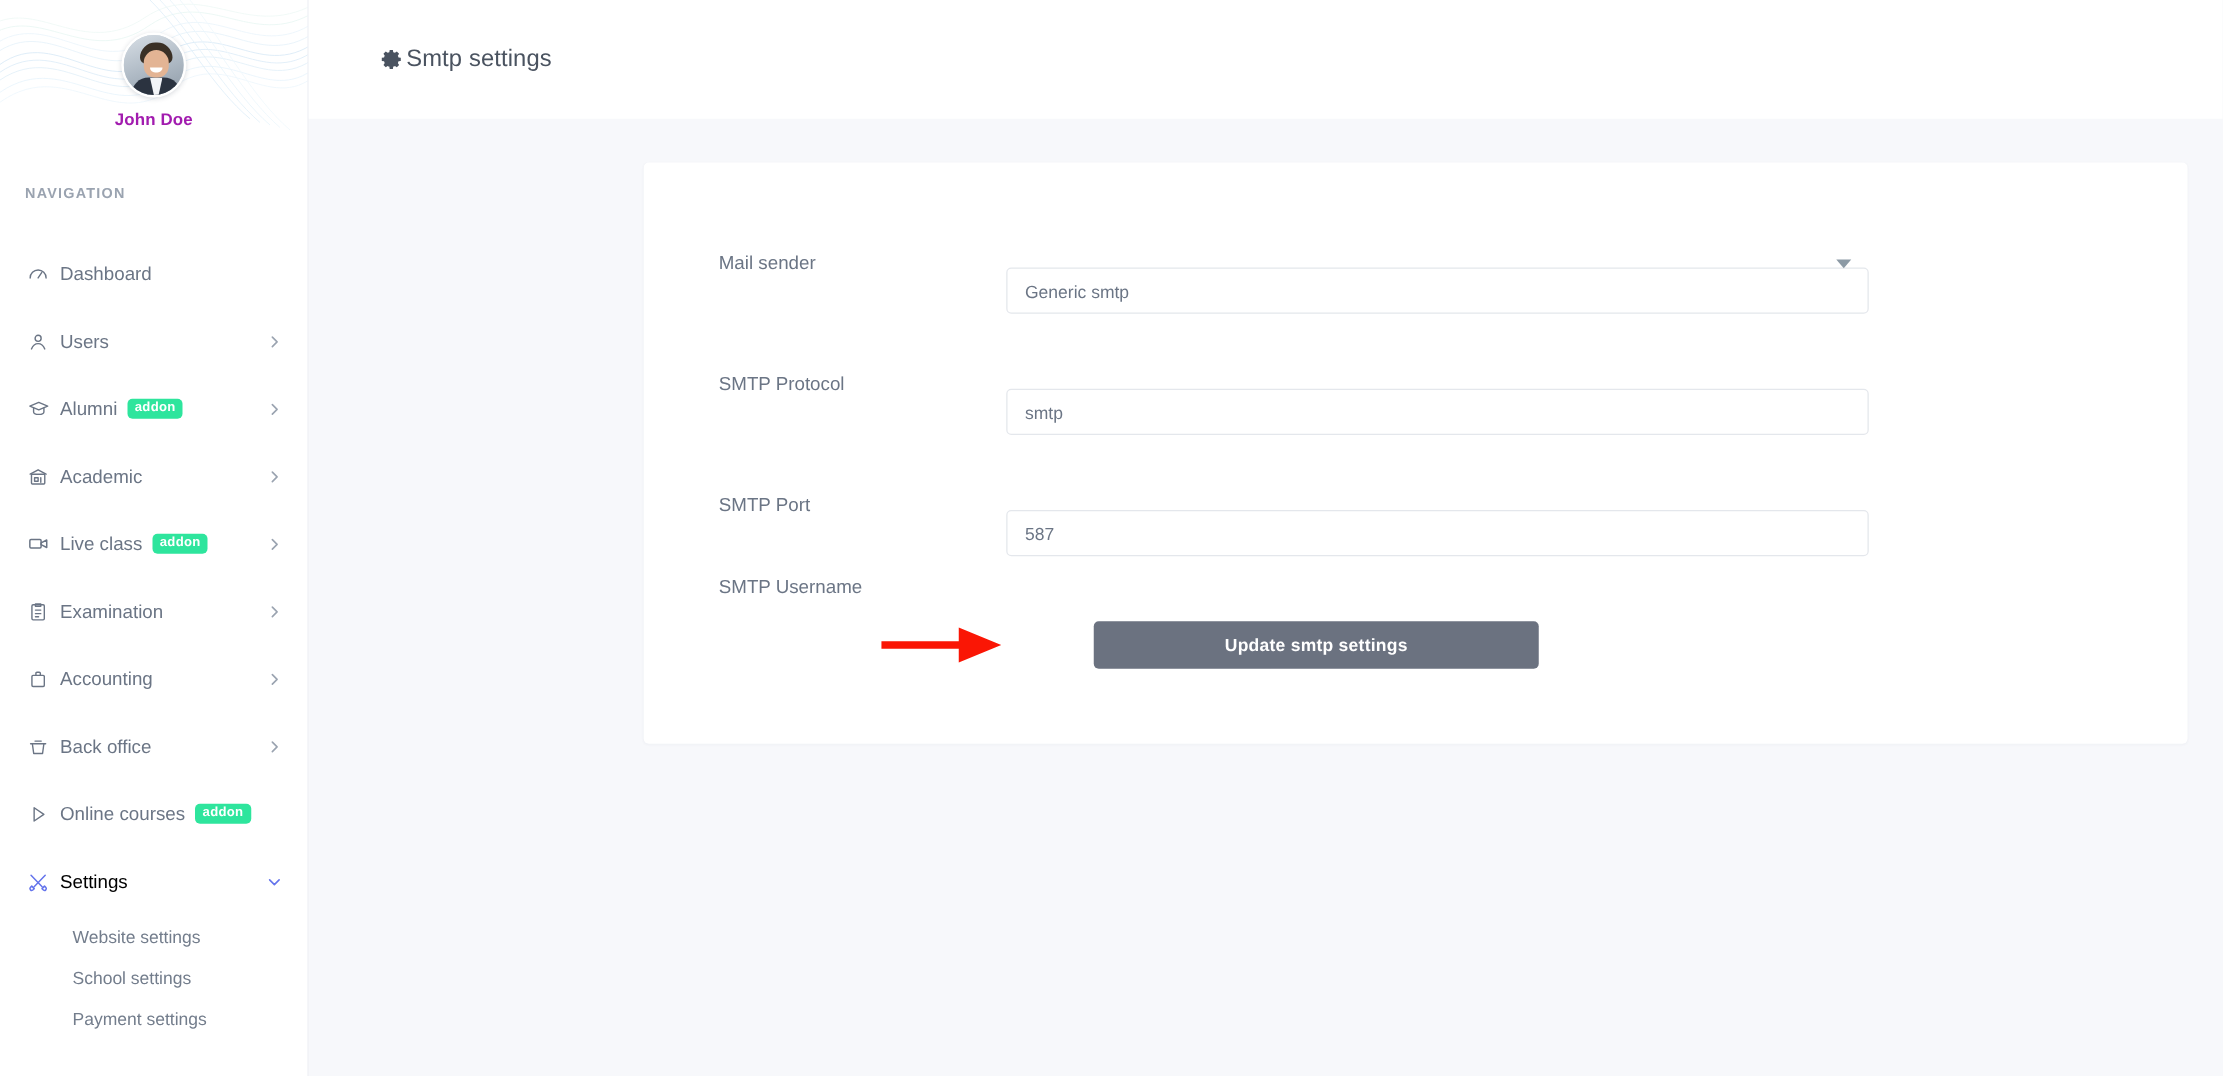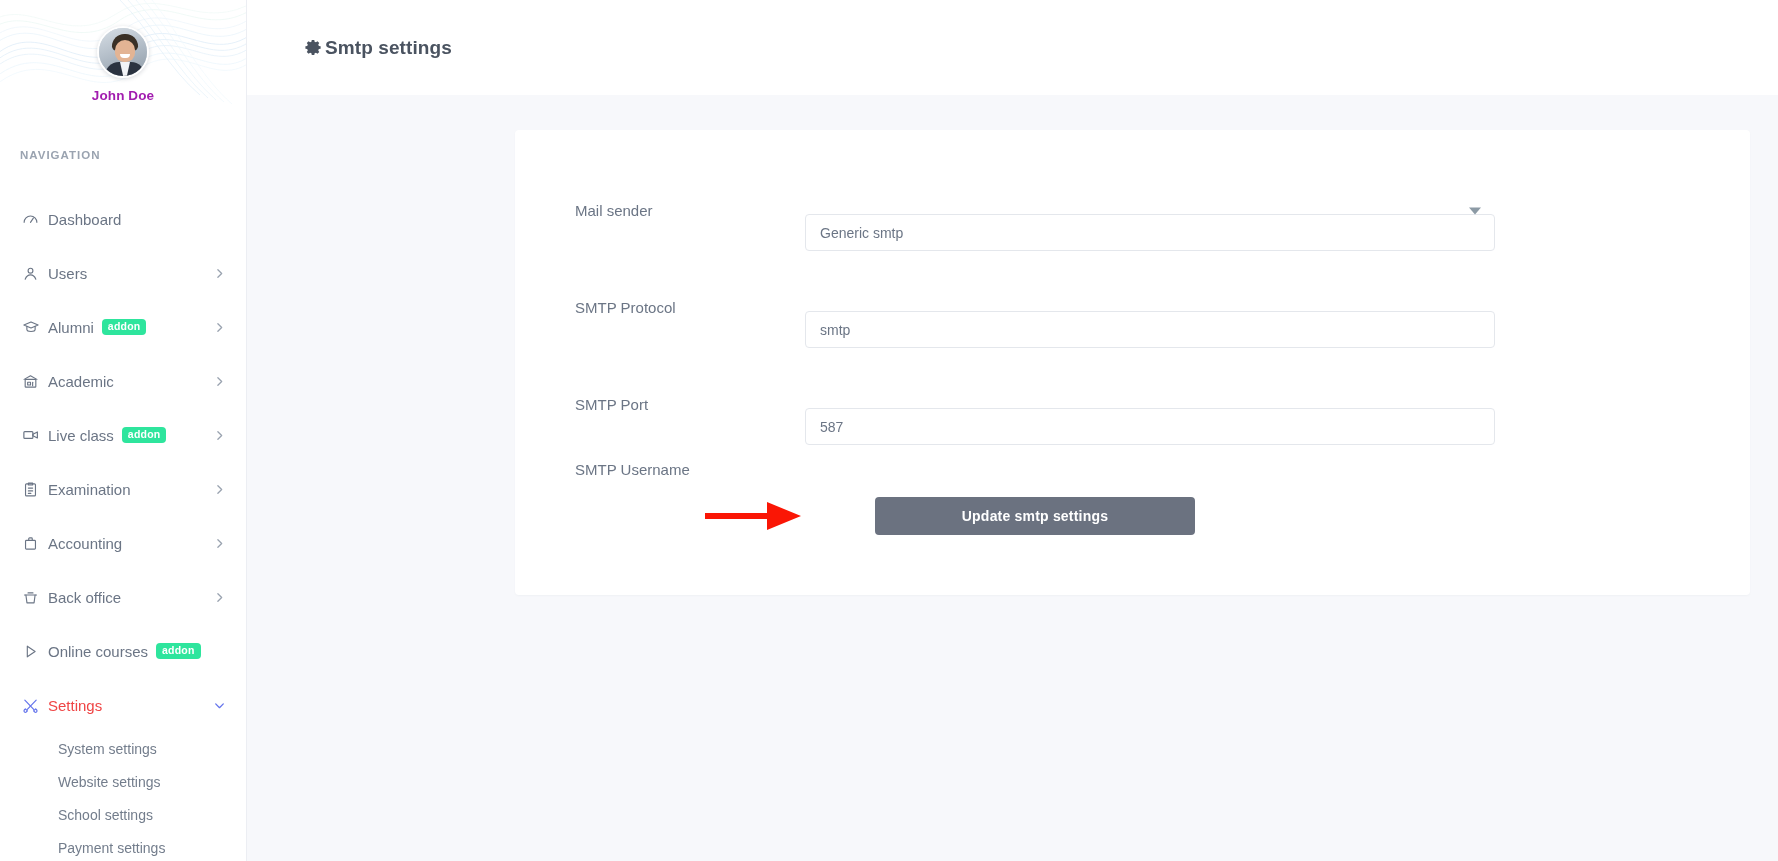--- a/index.html
+++ b/index.html
@@ -52,21 +52,21 @@
     display: flex; align-items: center;
     height: 54px; padding: 0 20px 0 22px;
     color: #6b7585; font-size: 15px; cursor: pointer;
     position: relative;
   }
   .nav-item .nav-ico {
     width: 26px; flex: 0 0 26px; display: flex; align-items: center;
     color: #6b7585;
   }
   .nav-item .nav-label { white-space: nowrap; }
-  .nav-item.active { color: #ef4444; }
+  .nav-item.active { color: #000000; }
   .nav-item.active .nav-ico { color: #6474ec; }
   .badge-addon {
     display: inline-block; margin-left: 8px; padding: 2px 6px 3px;
     background: #2ee59d; color: #ffffff; font-size: 10.5px; font-weight: 700;
     border-radius: 4px; line-height: 1; letter-spacing: .2px;
     vertical-align: middle;
   }
   .chev { margin-left: auto; color: #9aa3b0; display: flex; align-items: center; }
   .chev.active-c { color: #6474ec; }
   .submenu { list-style: none; padding: 0 0 8px 0; }
@@ -75,21 +75,21 @@
     padding-left: 58px; font-size: 14px; color: #737d8c; cursor: pointer;
   }
 
   
   .main { flex: 1; height: 861px; position: relative; background: #f7f8fb; }
   .topbar {
     height: 95px; background: #ffffff; display: flex; align-items: center;
     padding-left: 57px;
   }
   .page-title {
-    display: flex; align-items: center; font-size: 19px; font-weight: 700;
+    display: flex; align-items: center; font-size: 19px; font-weight: 400;
     color: #4a5360; letter-spacing: .1px;
   }
   .page-title .gear { margin-right: 2px; display: flex; align-items: center; color: #4a5360; }
 
   .content { padding: 35px 38px 0 38px; }
   .card {
     background: #ffffff; border-radius: 4px;
     width: 1235px; margin-left: 230px;
     padding: 40px 0 60px 0;
     box-shadow: 0 1px 2px rgba(60,70,90,.04);
@@ -114,21 +114,21 @@
     pointer-events: none;
   }
   .btn-row { display: flex; margin-top: 19px; position: relative; }
   .btn-spacer { width: 290px; flex: 0 0 290px; }
   .btn-zone { width: 690px; flex: 0 0 690px; position: relative; display: flex; }
   .arrow-annot {
     position: absolute; left: -100px; top: 50%; transform: translateY(-50%);
     width: 98px; height: 34px; pointer-events: none;
   }
   .update-btn {
-    width: 320px; height: 38px; background: #6b7280; color: #ffffff;
+    width: 356px; height: 38px; background: #6b7280; color: #ffffff;
     border: none; border-radius: 4px; font-size: 14px; font-weight: 700;
     font-family: "Liberation Sans", sans-serif; cursor: pointer;
     display: flex; align-items: center; justify-content: center;
     margin-left: 70px; letter-spacing: .2px;
   }
 </style>
 </head>
 <body>
 
 <div class="app">
@@ -313,21 +313,20 @@
         <span class="nav-label">Settings</span>
         <span class="chev active-c">
           <svg width="13" height="13" viewBox="0 0 24 24" fill="none" stroke="currentColor" stroke-width="2.4" stroke-linecap="round" stroke-linejoin="round">
               <polyline points="5 9 12 16 19 9"></polyline>
             </svg>
         </span>
       </li>
     </ul>
 
     <ul class="submenu">
-      <li>System settings</li>
       <li>Website settings</li>
       <li>School settings</li>
       <li>Payment settings</li>
     </ul>
   </aside>
 
   <section class="main">
 
     <div class="topbar">
       <div class="page-title">

